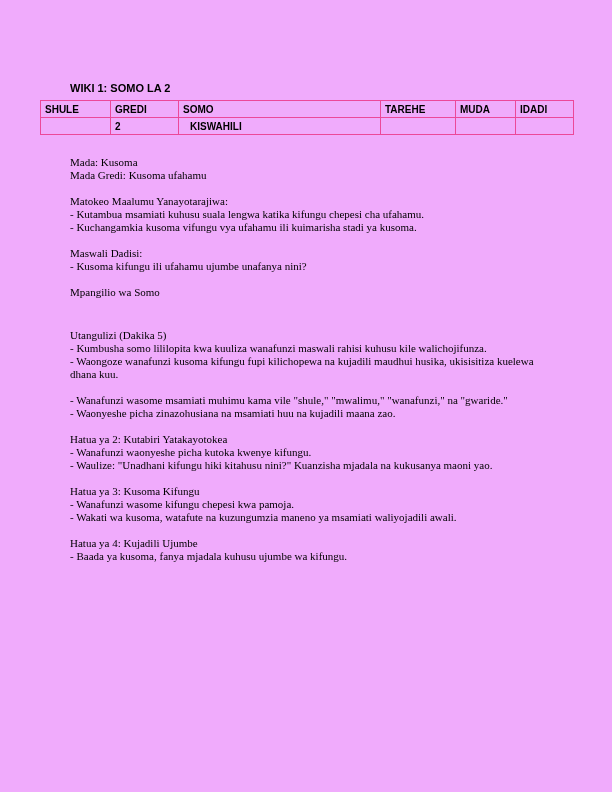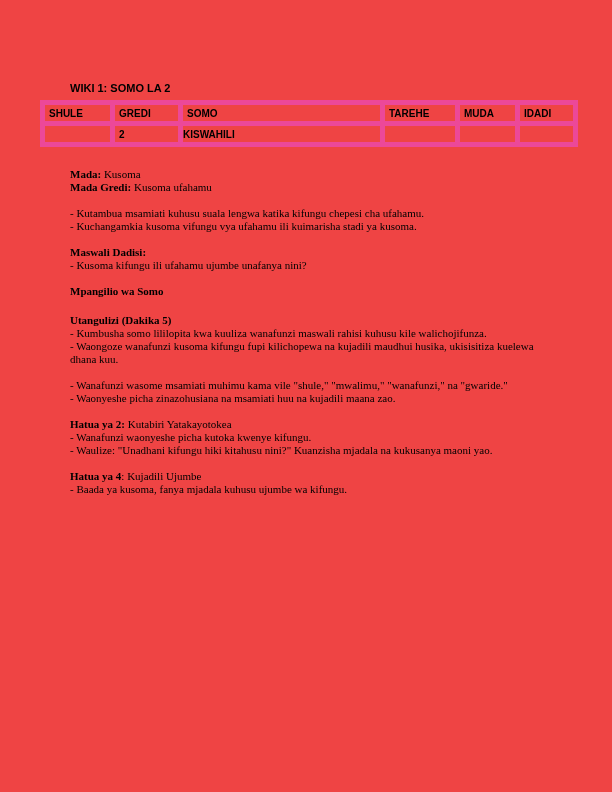--- a/index.html
+++ b/index.html
@@ -1,20 +1,20 @@
 <!DOCTYPE html>
 <html><head>
 <meta charset="utf-8">
 <style>
   html, body { margin: 0; padding: 0; background: #ffffff; }
   .page {
     position: relative;
     width: 612px;
     height: 792px;
-    background: #ef4444;
+    background: #f0abfc;
     color: #000000;
     font-family: "Liberation Serif", serif;
     overflow: hidden;
     box-sizing: border-box;
   }
   .doc-title {
     font-family: "Liberation Sans", sans-serif;
     font-weight: bold;
     font-size: 11px;
     line-height: 13px;
@@ -23,37 +23,37 @@
   table.info-table {
     border-collapse: collapse;
     table-layout: fixed;
     margin-left: 40px;
     width: 533px;
     font-family: "Liberation Sans", sans-serif;
     font-size: 10px;
     font-weight: bold;
   }
   table.info-table td {
-    border: 5px solid #ec4899;
+    border: 1px solid #ec4899;
     height: 16px;
     padding: 0 4px;
     vertical-align: middle;
     overflow: hidden;
     white-space: nowrap;
   }
-  table.info-table td.indent { padding-left: 0; }
+  table.info-table td.indent { padding-left: 11px; }
   .content {
     width: 472px;
     margin: 21px 0 0 70px;
     font-size: 11px;
     line-height: 13px;
   }
   .block { margin: 0 0 13px 0; }
-  .block.gap2 { margin-top: 16px; }
-  .b { font-weight: bold; }
+  .block.gap2 { margin-top: 30px; }
+  .b { font-weight: normal; }
   .line, .item { white-space: normal; }
 </style>
 </head>
 <body>
 
 <div class="page">
 
   <div class="doc-title">WIKI 1: SOMO LA 2</div>
 
   <table class="info-table">
@@ -90,20 +90,21 @@
     <div class="block">
       <div class="line">
         <span class="b">Mada:</span><span> Kusoma</span>
       </div>
       <div class="line">
         <span class="b">Mada Gredi:</span><span> Kusoma ufahamu</span>
       </div>
     </div>
 
     <div class="block">
+      <div class="b">Matokeo Maalumu Yanayotarajiwa:</div>
       <div class="item">- Kutambua msamiati kuhusu suala lengwa katika kifungu chepesi cha ufahamu.</div>
       <div class="item">- Kuchangamkia kusoma vifungu vya ufahamu ili kuimarisha stadi ya kusoma.</div>
     </div>
 
     <div class="block">
       <div class="b">Maswali Dadisi:</div>
       <div class="item">- Kusoma kifungu ili ufahamu ujumbe unafanya nini?</div>
     </div>
 
 
@@ -124,20 +125,27 @@
     </div>
 
     <div class="block">
       <div class="line">
         <span class="b">Hatua ya 2:</span><span> Kutabiri Yatakayotokea</span>
       </div>
       <div class="item">- Wanafunzi waonyeshe picha kutoka kwenye kifungu.</div>
       <div class="item">- Waulize: "Unadhani kifungu hiki kitahusu nini?" Kuanzisha mjadala na kukusanya maoni yao.</div>
     </div>
 
+    <div class="block">
+      <div class="line">
+        <span class="b">Hatua ya 3:</span><span> Kusoma Kifungu</span>
+      </div>
+      <div class="item">- Wanafunzi wasome kifungu chepesi kwa pamoja.</div>
+      <div class="item">- Wakati wa kusoma, watafute na kuzungumzia maneno ya msamiati waliyojadili awali.</div>
+    </div>
 
     <div class="block">
       <div class="line">
         <span class="b">Hatua ya 4</span><span>: Kujadili Ujumbe</span>
       </div>
       <div class="item">- Baada ya kusoma, fanya mjadala kuhusu ujumbe wa kifungu.</div>
     </div>
 
   </div>
 </div>

